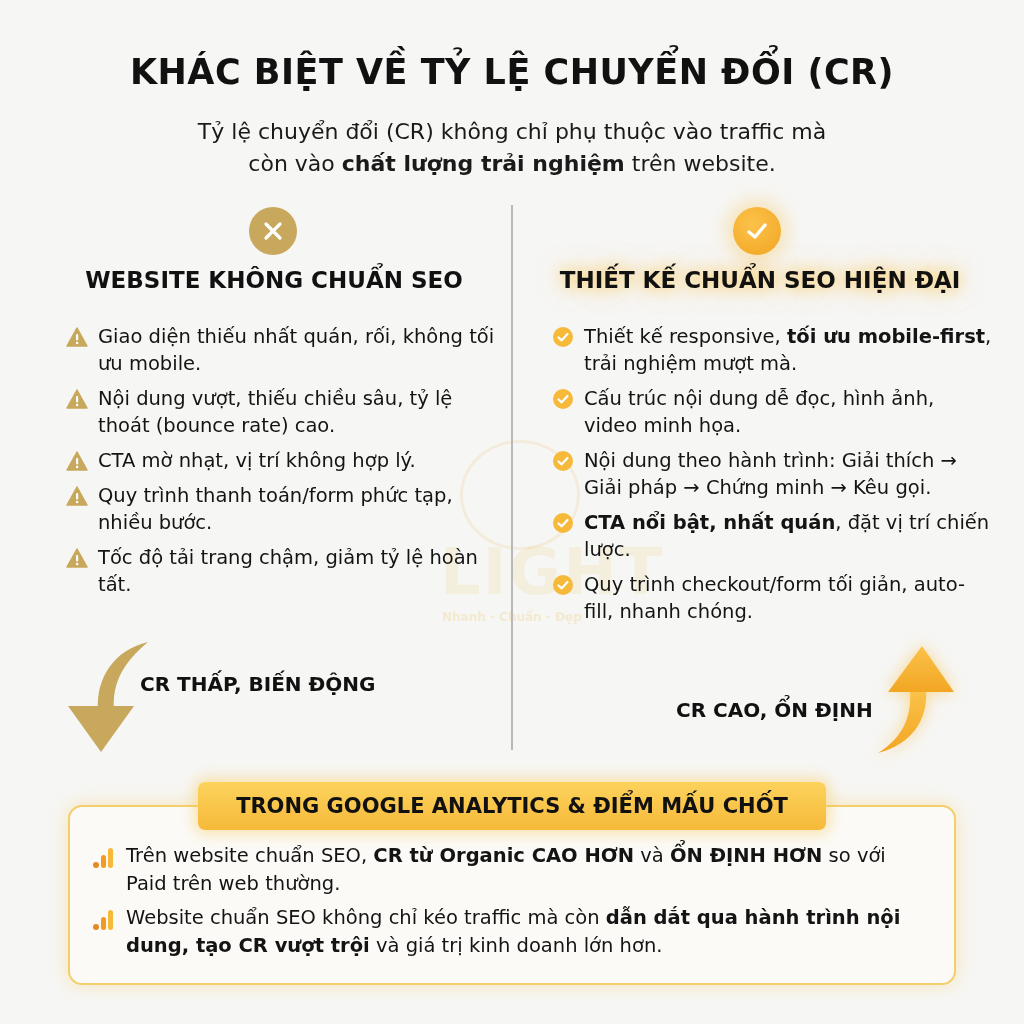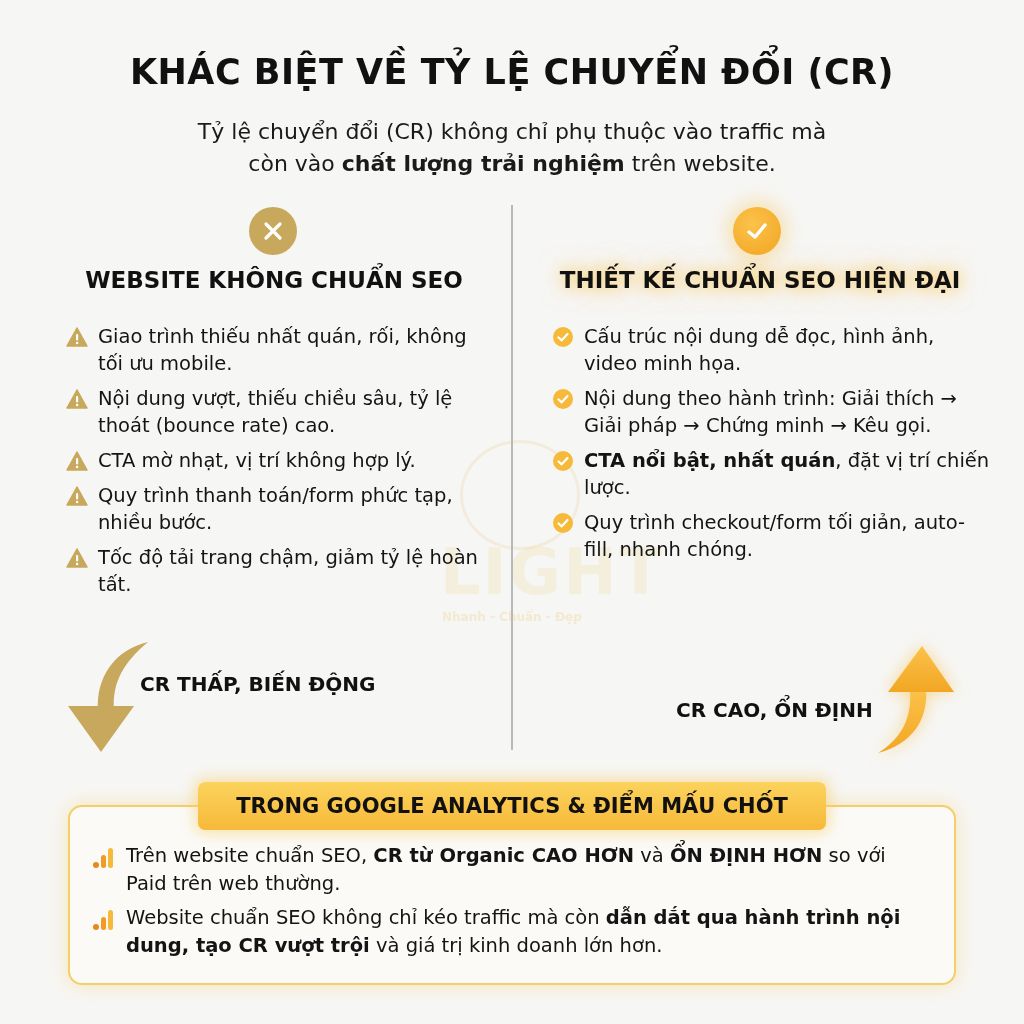--- a/index.html
+++ b/index.html
@@ -135,21 +135,21 @@
       </svg>
   </div>
   <div class="col-heading">WEBSITE KHÔNG CHUẨN SEO</div>
   <ul class="list">
     <li>
       <svg class="ico" viewBox="0 0 22 22">
           <path d="M11 2 L21 20 L1 20 Z" fill="#c8a85c" stroke="#c8a85c" stroke-width="1.5" stroke-linejoin="round"></path>
           <rect x="10" y="8" width="2.2" height="6.5" rx="1" fill="#fff"></rect>
           <circle cx="11.1" cy="17" r="1.3" fill="#fff"></circle>
         </svg>
-      <span>Giao trình thiếu nhất quán, rối, không tối ưu mobile.</span>
+      <span>Giao diện thiếu nhất quán, rối, không tối ưu mobile.</span>
     </li>
     <li>
       <svg class="ico" viewBox="0 0 22 22">
           <path d="M11 2 L21 20 L1 20 Z" fill="#c8a85c" stroke="#c8a85c" stroke-width="1.5" stroke-linejoin="round"></path>
           <rect x="10" y="8" width="2.2" height="6.5" rx="1" fill="#fff"></rect>
           <circle cx="11.1" cy="17" r="1.3" fill="#fff"></circle>
         </svg>
       <span>Nội dung vượt, thiếu chiều sâu, tỷ lệ thoát (bounce rate) cao.</span>
     </li>
     <li>
@@ -180,20 +180,27 @@
 </div>
 
 <div class="col col-right">
   <div class="badge badge-check">
     <svg width="24" height="24" viewBox="0 0 24 24">
         <path d="M4 13 L10 18 L20 6" stroke="#fff" stroke-width="3.4" fill="none" stroke-linecap="round" stroke-linejoin="round"></path>
       </svg>
   </div>
   <div class="col-heading"><span>THIẾT KẾ CHUẨN SEO HIỆN ĐẠI</span></div>
   <ul class="list">
+    <li>
+      <svg class="ico" viewBox="0 0 22 22">
+          <circle cx="11" cy="11" r="10" fill="#f6b93a"></circle>
+          <path d="M6.5 11.5 L9.7 14.3 L15.5 8" stroke="#fff" stroke-width="2.2" fill="none" stroke-linecap="round" stroke-linejoin="round"></path>
+        </svg>
+      <span><span>Thiết kế responsive, </span><b>tối ưu mobile-first</b><span>, trải nghiệm mượt mà.</span></span>
+    </li>
     <li>
       <svg class="ico" viewBox="0 0 22 22">
           <circle cx="11" cy="11" r="10" fill="#f6b93a"></circle>
           <path d="M6.5 11.5 L9.7 14.3 L15.5 8" stroke="#fff" stroke-width="2.2" fill="none" stroke-linecap="round" stroke-linejoin="round"></path>
         </svg>
       <span><span>Cấu trúc nội dung dễ đọc, hình ảnh, video minh họa.</span><b></b><span></span></span>
     </li>
     <li>
       <svg class="ico" viewBox="0 0 22 22">
           <circle cx="11" cy="11" r="10" fill="#f6b93a"></circle>

